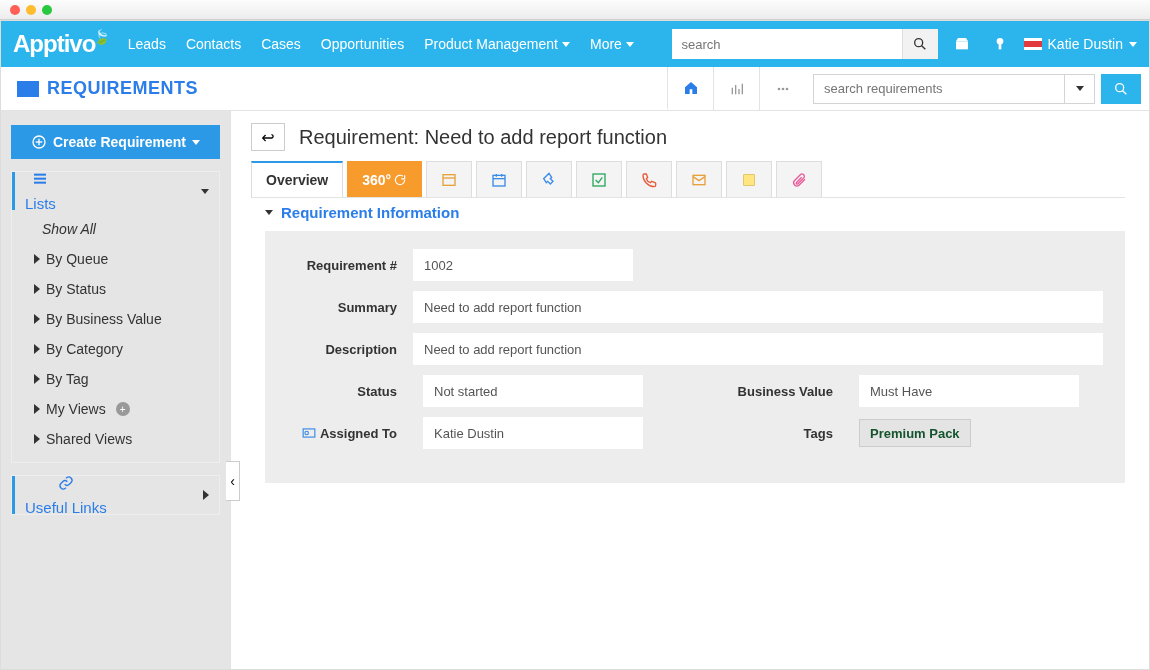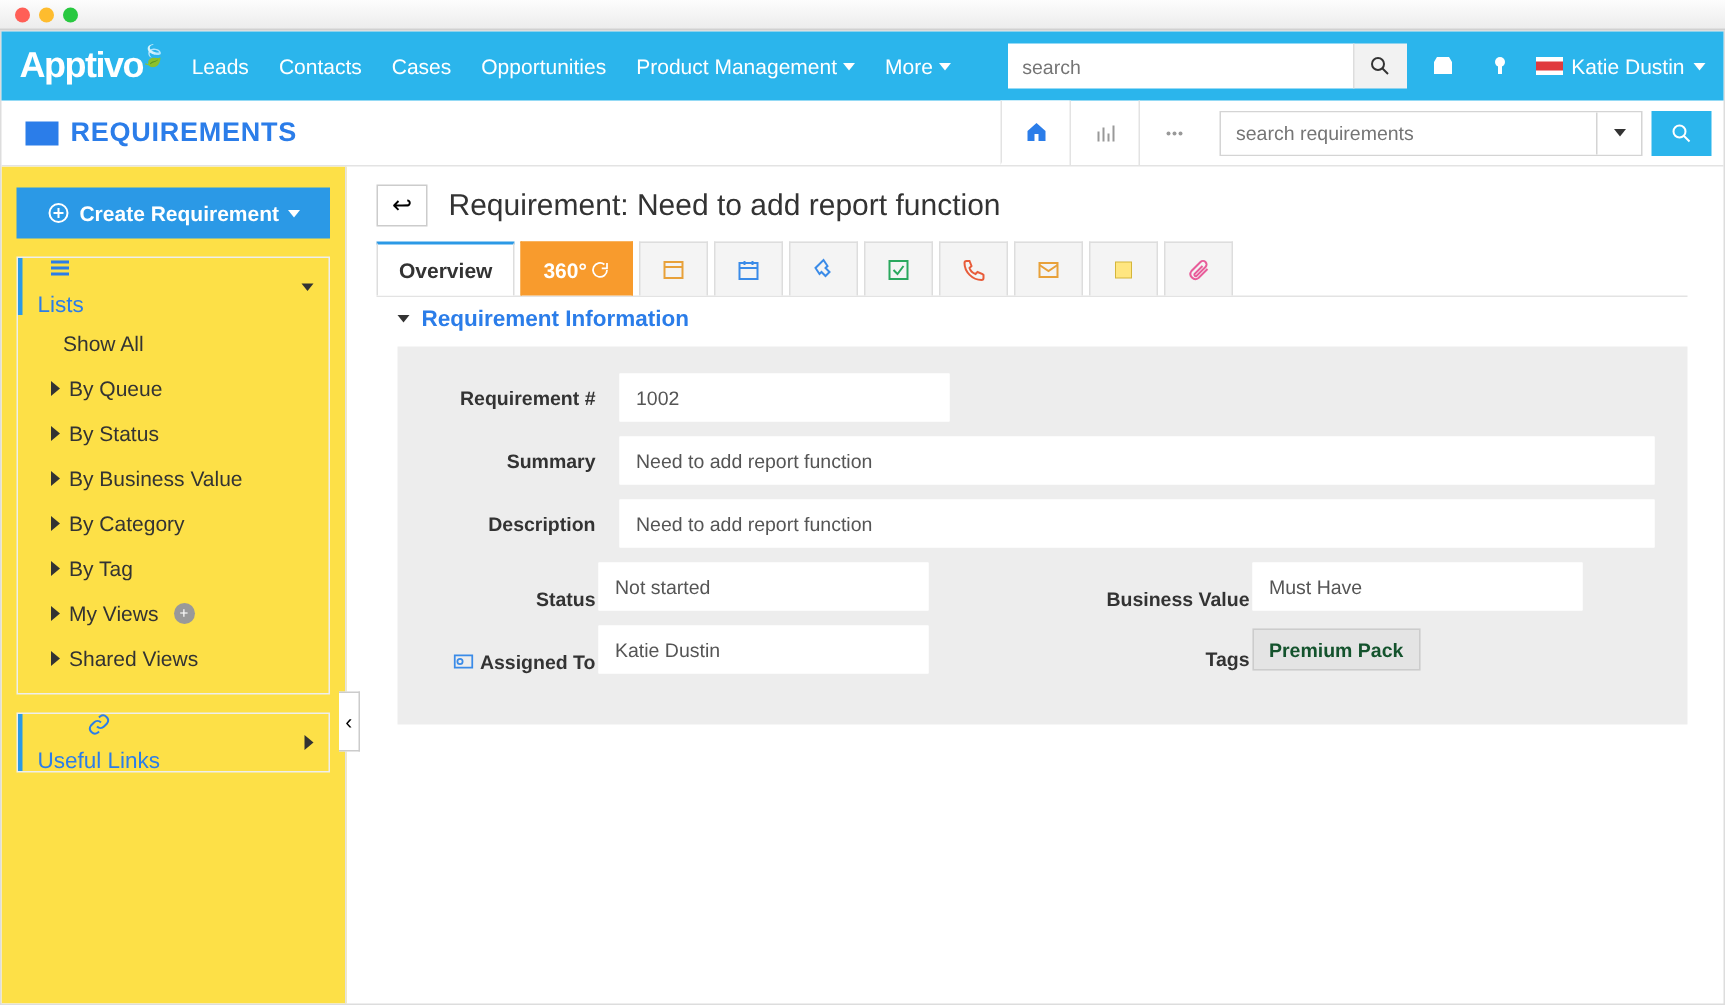--- a/index.html
+++ b/index.html
@@ -28,29 +28,29 @@
   .sub-right { margin-left:auto; display:flex; align-items:stretch; height:100%;}
   .sub-icon { width:46px; border-left:1px solid #e3e3e3; display:flex; align-items:center; justify-content:center; color:#888; cursor:pointer;}
   .sub-icon.active { color:#2b7de9; border-bottom:2px solid #fff; background:#fff;}
   .sub-search { display:flex; align-items:center; padding:0 8px; gap:6px;}
   .sub-search .combo { display:flex; border:1px solid #d4d4d4;}
   .sub-search input { width:250px; height:28px; border:none; padding:0 10px; font-size:13px; outline:none; color:#4c1d95;}
   .sub-search .dd { width:30px; background:#fff; border-left:1px solid #d4d4d4; display:flex; align-items:center; justify-content:center; cursor:pointer;}
   .sub-search .go { width:40px; height:30px; background:#2bb5ec; color:#fff; border:none; cursor:pointer; display:flex; align-items:center; justify-content:center;}
 
   .body { flex:1; display:flex; overflow:hidden;}
-  .sidebar { width:230px; border-right:1px solid #e3e3e3; padding:14px 10px; background:#fde047; position:relative;}
+  .sidebar { width:230px; border-right:1px solid #e3e3e3; padding:14px 10px; background:#e5e5e5; position:relative;}
   .collapse-handle { position:absolute; right:-10px; top:350px; width:14px; height:40px; background:#fff; border:1px solid #ccc; border-left:none; display:flex; align-items:center; justify-content:center; font-size:14px; cursor:pointer;}
   .btn-primary { background:#2b99e6; color:#fff; border:none; height:34px; width:100%; font-size:14px; font-weight:bold; cursor:pointer; display:flex; align-items:center; justify-content:center; gap:6px;}
   .side-panel { margin-top:12px; border:1px solid #eee;}
   .side-panel-header { height:38px; display:flex; align-items:center; padding:0 10px; border-left:3px solid #2b99e6; color:#2b7de9; font-size:15px; cursor:pointer; justify-content:space-between;}
   .side-panel-header .hleft{display:flex;align-items:center;gap:8px;flex-direction:column;}
   .side-list { padding:4px 0 8px 0;}
   .side-list li { list-style:none; padding:7px 12px 7px 22px; font-size:14px; color:#333; cursor:pointer; display:flex; align-items:center; gap:6px;}
-  .side-list li.plain { padding-left:30px;}
+  .side-list li.plain { padding-left:30px;font-style:italic;}
   .caret { display:inline-block; width:0;height:0; border-top:5px solid transparent; border-bottom:5px solid transparent; border-left:6px solid #333;}
   .plus-badge { width:14px;height:14px;border-radius:50%; background:#999; color:#fff; font-size:10px; display:inline-flex; align-items:center; justify-content:center; margin-left:4px;}
 
   .main { flex:1; padding:12px 24px 0 20px; overflow:auto;}
   .page-title { display:flex; align-items:center; gap:14px; margin-bottom:10px;}
   .back-btn { width:34px; height:28px; border:1px solid #ccc; background:#fff; display:flex; align-items:center; justify-content:center; cursor:pointer; font-size:16px;}
   .page-title h2 { font-size:20px; font-weight:normal; color:#333;}
 
   .tabs { display:flex; border-bottom:1px solid #e3e3e3; gap:4px;}
   .tab { height:36px; min-width:46px; padding:0 14px; border:1px solid #ddd; border-bottom:none; background:#f4f4f4; display:flex; align-items:center; justify-content:center; font-size:14px; cursor:pointer; color:#555;}
@@ -58,21 +58,21 @@
   .tab.orange { background:#f89b2d; color:#fff; border-color:#f89b2d; font-weight:bold;}
   .tab.icon-only { padding:0; width:46px;}
 
   .action-row { display:flex; align-items:center; margin:12px 0 14px 0;}
   .btn-blue { background:#2b99e6; color:#fff; border:none; height:32px; padding:0 14px; font-size:14px; font-weight:bold; cursor:pointer; display:inline-flex; align-items:center; gap:4px;}
   .action-right { margin-left:auto; display:flex; gap:8px;}
 
   .section-header { display:flex; align-items:center; gap:8px; color:#2b7de9; font-weight:bold; font-size:15px; margin:6px 0 10px 14px; cursor:pointer;}
   .section-body { background:#ededed; padding:18px 22px 24px 22px; margin:0 0 20px 14px;}
   .form-row { display:flex; align-items:center; margin-bottom:10px; gap:16px;}
-  .form-row .half { flex:1; display:flex; align-items:flex-end; gap:2px;}
+  .form-row .half { flex:1; display:flex; align-items:center; gap:26px;}
   .lbl { width:110px; text-align:right; font-size:13px; font-weight:bold; color:#333; display:flex; align-items:center; justify-content:flex-end; gap:4px;}
   .val { background:#fff; border:1px solid #fff; height:32px; padding:0 10px; font-size:13px; color:#555; display:flex; align-items:center; flex:0 0 auto;}
   .val.small { width:220px;}
   .val.wide { flex:1;}
   .val.med { width:220px;}
   .tag-chip { background:#e4e4e4; border:1px solid #ccc; height:28px; padding:0 10px; font-size:13px; color:#14532d; display:inline-flex; align-items:center; font-weight:bold;}
 
   svg { width:16px; height:16px;}
   .caret-down-w{display:inline-block;width:0;height:0;border-left:4px solid transparent;border-right:4px solid transparent;border-top:5px solid #fff;}
   .caret-down{display:inline-block;width:0;height:0;border-left:4px solid transparent;border-right:4px solid transparent;border-top:5px solid #333;}

